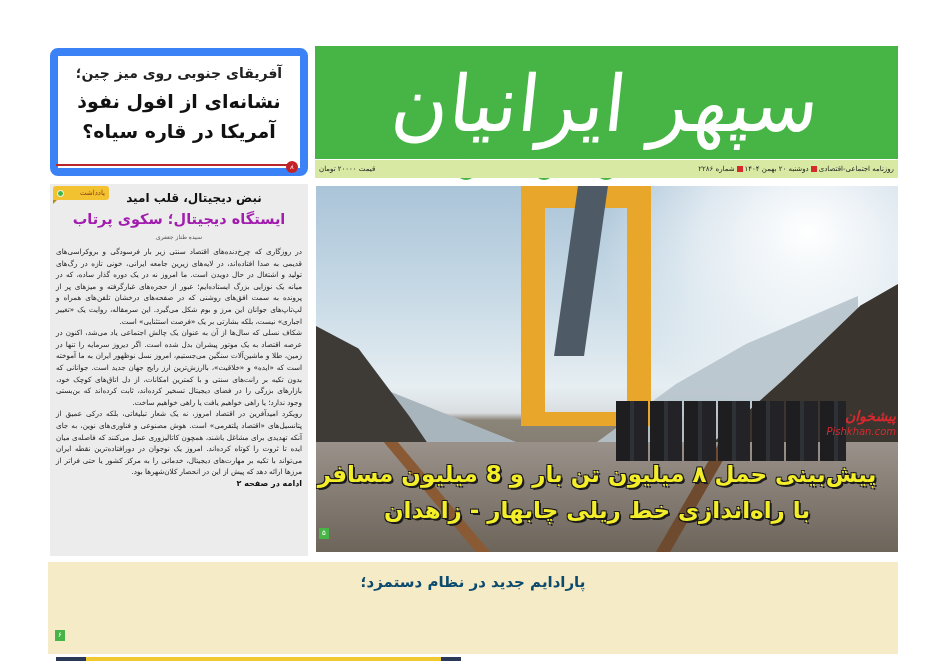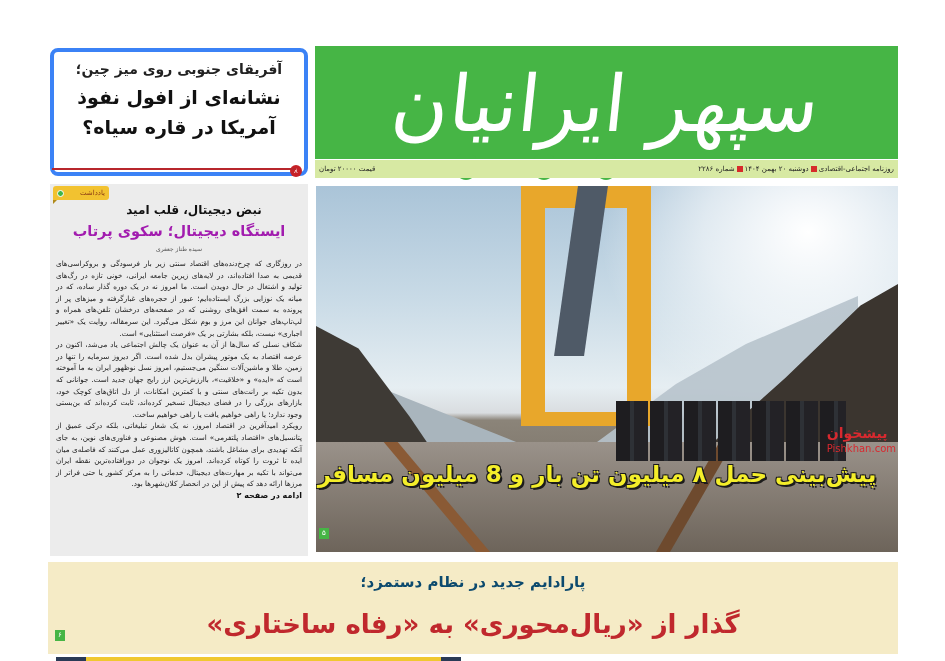--- a/index.html
+++ b/index.html
@@ -10,28 +10,28 @@
   .masthead { position: absolute; left: 315px; top: 46px; width: 583px; height: 132px; }
   .masthead-green { position: absolute; left: 0; top: 0; width: 583px; height: 113px; background: #46b545; overflow: hidden; }
   .logo-text { position: absolute; left: 70px; top: 8px; width: 440px; height: 110px; color: #ffffff; font-family: "DejaVu Serif", serif; font-size: 78px; line-height: 100px; text-align: center; letter-spacing: -4px; transform: skewX(-6deg); white-space: nowrap; }
   .tagline { position: absolute; right: 10px; top: 6px; width: 70px; color: #eaf7e5; font-size: 9.5px; line-height: 16px; text-align: right; }
   .masthead-strip { position: absolute; left: 0; top: 113px; width: 583px; height: 19px; background: #d7e9a3; border-top: 1px solid #ffffff; display: flex; align-items: center; justify-content: space-between; padding: 0 4px; font-size: 7px; color: #222; }
   .strip-info { display: flex; align-items: center; gap: 2px; }
   .sq { display: inline-block; width: 6px; height: 6px; background: #d62b2b; }
   .logo-drop { position: absolute; top: 108px; width: 22px; height: 26px; background: #46b545; border-radius: 40% 40% 60% 60%; }
 
   
-  .teaser { position: absolute; left: 50px; top: 48px; width: 258px; height: 128px; border: 4px solid #3b82f6; border-radius: 8px; background: #fff; text-align: center; padding-top: 6px; }
+  .teaser { position: absolute; left: 50px; top: 48px; width: 258px; height: 128px; border: 8px solid #3b82f6; border-radius: 8px; background: #fff; text-align: center; padding-top: 6px; }
   .teaser::after { content: ""; position: absolute; left: -2px; right: 8px; bottom: 2px; height: 2px; background: #b8262c; }
   .teaser .kicker { font-size: 14px; font-weight: bold; color: #222; line-height: 22px; }
   .teaser .headline { font-size: 19px; font-weight: bold; color: #111; line-height: 30px; margin-top: 2px; padding: 0 6px; }
   .page-badge-red { position: absolute; right: 2px; bottom: -5px; width: 12px; height: 12px; border-radius: 50%; background: #c62127; color: #fff; font-size: 7px; line-height: 12px; text-align: center; }
 
   
-  .editorial { position: absolute; left: 50px; top: 184px; width: 258px; height: 372px; background: #ececec; padding: 12px 6px 0 6px; }
+  .editorial { position: absolute; left: 50px; top: 184px; width: 258px; height: 372px; background: #ececec; padding: 0 6px 0 6px; }
   .note-tag { position: absolute; left: 3px; top: 2px; width: 56px; height: 14px; background: #f2c230; border-radius: 3px 3px 3px 0; display: flex; align-items: center; justify-content: space-between; padding: 0 4px; font-size: 7px; color: #8a3a14; }
   .note-tag .dot { width: 7px; height: 7px; border-radius: 50%; background: #3fb548; border: 1px solid #fff; }
   .note-tag::after { content: ""; position: absolute; left: 0; bottom: -4px; border-top: 4px solid #b08a1a; border-right: 4px solid transparent; }
   .editorial .title { font-size: 12px; font-weight: bold; color: #111; text-align: center; line-height: 21px; margin-top: 4px; padding-left: 30px; }
   .editorial .title2 { font-size: 14.5px; font-weight: bold; color: #a21caf; text-align: center; line-height: 20px; }
   .editorial .author { font-size: 6px; color: #555; text-align: center; margin: 4px 0 6px; }
   .editorial .body { font-size: 7.2px; line-height: 11.6px; color: #222; text-align: justify; }
   .editorial .body p { text-indent: 0; }
   .editorial .cont { font-size: 8px; font-weight: bold; color: #111; margin-top: 1px; }
 
@@ -43,21 +43,21 @@
   .mtn-far-r { position: absolute; right: 40px; top: 110px; width: 280px; height: 160px; background: #b7c3cc; clip-path: polygon(100% 0, 100% 100%, 0 100%, 35% 55%, 60% 30%); opacity: .9; }
   .mtn-far-l { position: absolute; left: 60px; top: 200px; width: 170px; height: 80px; background: #a9b5bd; clip-path: polygon(0 0, 100% 85%, 100% 100%, 0 100%); }
   .ground { position: absolute; left: 0; bottom: 0; width: 582px; height: 110px; background: linear-gradient(#9a928a, #6d645a); }
   .rail-l { position: absolute; left: 160px; bottom: 0; width: 14px; height: 110px; background: #8a5a35; transform: skewX(40deg); transform-origin: bottom; }
   .rail-r { position: absolute; left: 340px; bottom: 0; width: 14px; height: 110px; background: #6e4a2e; transform: skewX(-30deg); transform-origin: bottom; }
   .crane { position: absolute; left: 205px; top: 0; width: 130px; height: 240px; border-left: 24px solid #e8a72b; border-right: 24px solid #e8a72b; border-bottom: 14px solid #e8a72b; background: transparent; }
   .crane-top { position: absolute; left: 205px; top: 0; width: 130px; height: 22px; background: #e8a72b; }
   .crane-beam { position: absolute; left: 250px; top: 0; width: 30px; height: 170px; background: #4f5a67; transform: skewX(-8deg); }
   .crowd { position: absolute; left: 300px; top: 215px; width: 230px; height: 60px; background: repeating-linear-gradient(90deg, #1e1d20 0 14px, #2e3136 14px 18px, #232226 18px 32px, transparent 32px 34px); }
   .headline-photo { position: absolute; left: 0; right: 0; top: 270px; text-align: center; color: #f4ee2a; font-weight: bold; font-size: 23px; line-height: 36px; text-shadow: 2px 2px 0 #1b1b1b, -1px -1px 0 #1b1b1b, 1px -1px 0 #1b1b1b, -1px 1px 0 #1b1b1b; padding-right: 20px; }
-  .watermark { position: absolute; right: 2px; top: 239px; color: #d8292f; font-size: 14px; font-weight: bold; line-height: 16px; direction: ltr; }
+  .watermark { position: absolute; right: 2px; top: 222px; color: #d8292f; font-size: 14px; font-weight: bold; text-align: right; line-height: 16px; direction: ltr; font-style: italic; }
   .watermark .wm-sub { font-size: 10px; font-weight: normal; }
   .page-badge-green { position: absolute; width: 10px; height: 11px; background: #46b545; color: #fff; font-size: 7px; line-height: 11px; text-align: center; }
 
   
   .banner { position: absolute; left: 48px; top: 562px; width: 850px; height: 92px; background: #f5ebc6; text-align: center; }
   .banner .kicker { color: #0c4a6e; font-size: 15px; font-weight: bold; line-height: 24px; margin-top: 8px; }
   .banner .headline { color: #c0282d; font-size: 26px; font-weight: bold; line-height: 40px; margin-top: 10px; }
   .bottom-strip { position: absolute; left: 56px; top: 657px; width: 405px; height: 4px; background: #f0c830; border-left: 30px solid #2a3a56; border-right: 20px solid #2a3a56; }
 </style>
 </head>
@@ -116,22 +116,22 @@
   <div class="crane"></div>
   <div class="crane-top"></div>
   <div class="crane-beam"></div>
   <div class="crowd"></div>
   <div class="watermark">
     <div>پیشخوان</div>
     <div class="wm-sub">Pishkhan.com</div>
   </div>
   <div class="headline-photo">
     <div>پیش‌بینی حمل ۸ میلیون تن بار و 8 میلیون مسافر</div>
+    <div>با راه‌اندازی خط ریلی چابهار - زاهدان</div>
   </div>
   <div class="page-badge-green" style="left:3px; top:342px;">۵</div>
 </div>
 
 <div class="banner">
   <div class="kicker">پارادایم جدید در نظام دستمزد؛</div>
-  <div class="headline">گذار از «ریال‌محوری» به «رفاه ساختاری»</div>
   <div class="page-badge-green" style="left:7px; top:68px;">۶</div>
 </div>
 <div class="bottom-strip"></div>
 
 </body></html>

